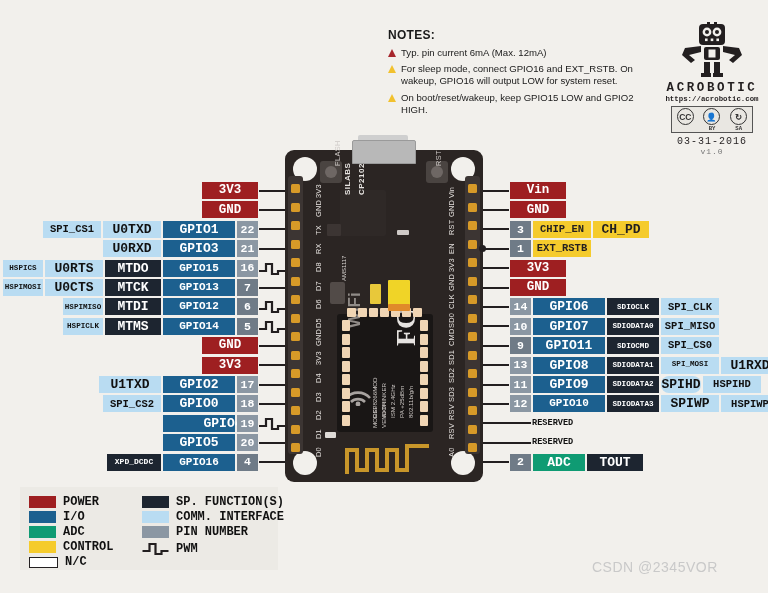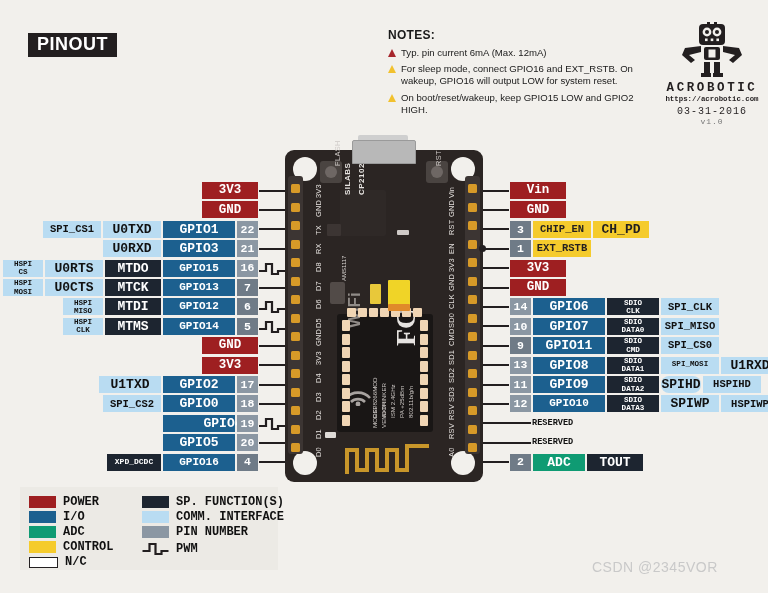--- a/index.html
+++ b/index.html
@@ -56,21 +56,21 @@
   .c-ctrl{background:#f5cb2c;color:#231f20;font-size:10.5px;}
   .c-ctrl-lg{background:#f5cb2c;color:#231f20;font-size:13px;}
   .c-spf{background:#1d2530;color:#fff;font-size:13px;}
   .c-spf-sm{background:#1d2530;color:#fff;font-size:8px;}
   .c-comm{background:#b9dcf2;color:#111;font-size:13px;}
   .c-comm-sm{background:#b9dcf2;color:#111;font-size:10.5px;}
   .c-comm-xs{background:#b9dcf2;color:#111;font-size:7.6px;}
   .c-num{background:#8b97a3;color:#fff;font-size:11.5px;width:21px;}
   .c-num.dk{background:#6f7b87;}
   .c-nc{background:transparent;color:#111;font-size:10px;}
-  .twoline{flex-direction:column;justify-content:center;line-height:8.2px;font-size:7.6px;}
+  .twoline{flex-direction:row;justify-content:center;line-height:8.2px;font-size:7.6px;}
   .lead{height:2px;background:#231f20;margin:0 0 0 0;}
   .reserved-lbl{font-family:"Liberation Mono", monospace;font-weight:bold;font-size:8.6px;color:#111;}
   .pwm{width:26px;height:17px;display:block;}
 
   
   #board{position:absolute;left:285px;top:150px;width:198px;height:332px;
     background:#2b2523;border-radius:9px;}
   .mount{position:absolute;width:24px;height:24px;border-radius:50%;background:#f2f0ec;}
   #usb{position:absolute;left:352px;top:140px;width:62px;height:22px;background:#b8b8b8;
     border-radius:2px 2px 0 0;border:1px solid #9a9a9a;}
@@ -96,21 +96,20 @@
   .lg-sw.nc{background:#fff;border:1.4px solid #231f20;height:9px;}
   .lg-txt{font-family:Liberation Mono, monospace;font-weight:bold;font-size:12px;color:#111;white-space:nowrap;}
 
   #watermark{position:absolute;left:592px;top:559px;font-family:"Liberation Sans",sans-serif;
     font-size:14px;color:#c9c9c9;letter-spacing:0.5px;}
 </style>
 </head>
 <body>
 
 <div id="title-block">
-  <div id="pinout-badge">PINOUT</div>
 </div>
 
 <div id="notes">
   <div id="notes-title">NOTES:</div>
   <div id="notes-list">
       <div class="note-row">
         <div class="note-tri tri-red"></div>
         <div class="note-text">Typ. pin current 6mA (Max. 12mA)</div>
       </div>
       <div class="note-row">
@@ -142,20 +141,34 @@
       <polygon points="4,26 20,24 20,30 8,33 14,38 10,41 1,33"></polygon>
       <polygon points="58,26 42,24 42,30 54,33 48,38 52,41 61,33"></polygon>
       <rect x="23" y="40" width="6" height="13"></rect>
       <rect x="33" y="40" width="6" height="13"></rect>
       <rect x="20" y="51" width="10" height="4"></rect>
       <rect x="32" y="51" width="10" height="4"></rect>
     </g>
   </svg>
   <div id="logo-word">ACROBOTIC</div>
   <div id="logo-url">https://acrobotic.com</div>
+  <div id="cc-bar">
+    <div class="cc-item">
+        <div class="cc-circ">CC</div>
+        <div class="cc-sub" style="visibility:hidden">x</div>
+      </div>
+    <div class="cc-item">
+        <div class="cc-circ">👤</div>
+        <div class="cc-sub">BY</div>
+      </div>
+    <div class="cc-item">
+        <div class="cc-circ">↻</div>
+        <div class="cc-sub">SA</div>
+      </div>
+  </div>
   <div id="logo-date">03-31-2016</div>
   <div id="logo-ver">v1.0</div>
 </div>
 
 <div id="board">
   <div class="mount" style="left:8px;top:7px;"></div>
   <div class="mount" style="right:8px;top:7px;"></div>
   <div class="mount" style="left:8px;bottom:7px;"></div>
   <div class="mount" style="right:8px;bottom:7px;"></div>
 

